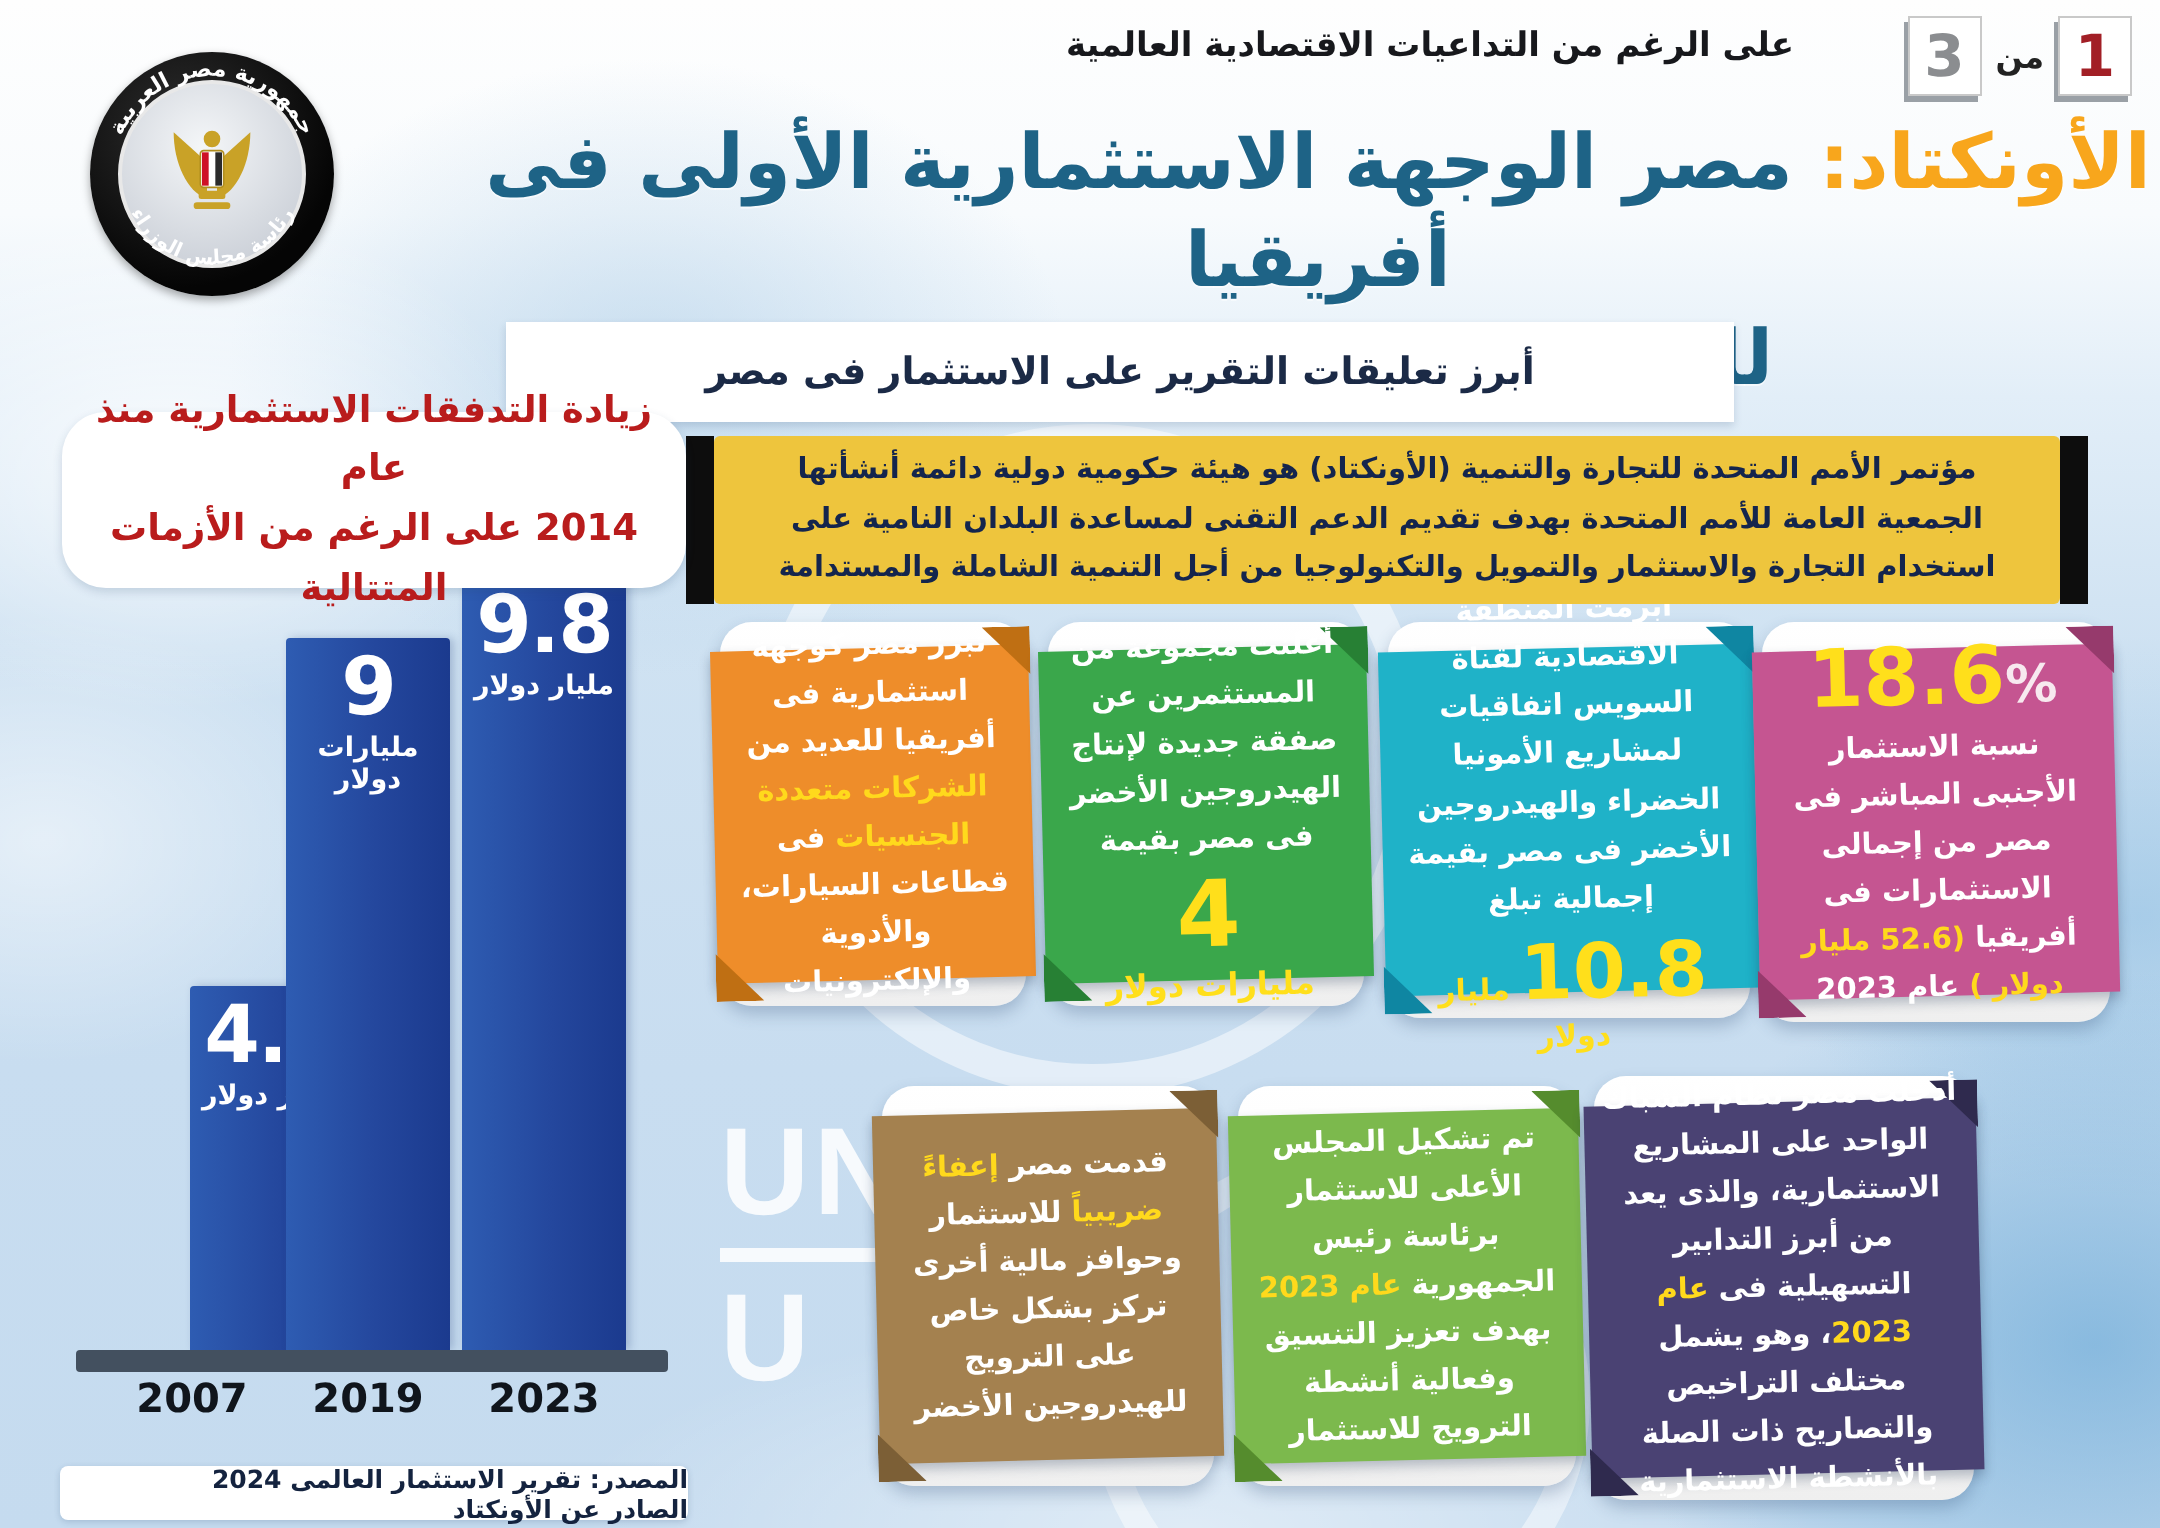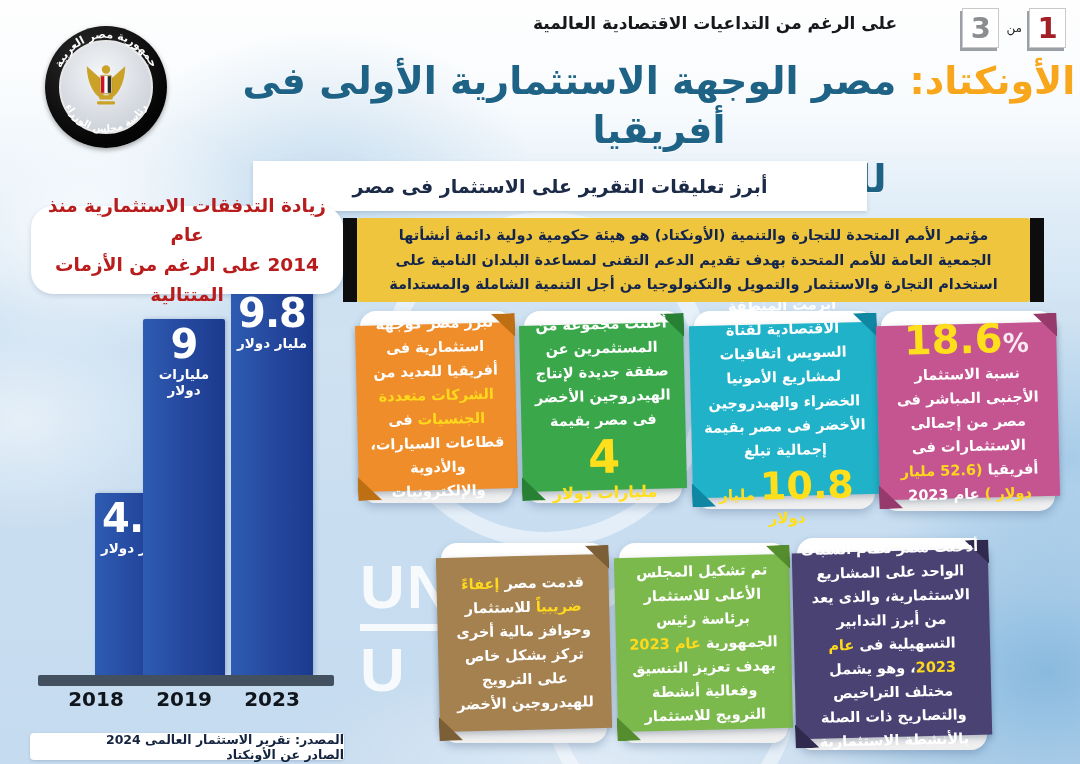--- a/index.html
+++ b/index.html
@@ -25,21 +25,21 @@
   
   #topline { top:13px; left:430px; width:570px; text-align:center; font-size:17px;
     font-weight:bold; color:#17181c; z-index:3; }
 
   #pageind { top:8px; right:14px; z-index:3; display:flex; flex-direction:row; align-items:center; gap:7px; direction:rtl; }
   .pi-box { width:37px; height:40px; background:#fff; border:1px solid #c9c9c9;
     box-shadow:-2px 3px 0 #9aa0a6; display:flex; align-items:center; justify-content:center;
     font-size:29px; font-weight:bold; }
   .pi-cur { color:#a21f26; }
   .pi-tot { color:#8b8d90; }
-  .pi-of { font-size:12px; font-weight:normal; color:#222; }
+  .pi-of { font-size:16px; font-weight:bold; color:#222; }
 
   #title { top:57px; left:240px; width:838px; text-align:center; direction:rtl; z-index:3;
     font-weight:bold; font-size:38px; line-height:49px; color:#1e6386;
     text-shadow:0 1px 0 rgba(255,255,255,.6); }
   #title .pre { color:#f8a61c; }
 
   #banner { top:161px; left:253px; width:614px; height:50px; background:#fff; z-index:3;
     box-shadow:0 2px 4px rgba(40,70,110,.18); display:flex; align-items:center; justify-content:center;
     font-size:19px; font-weight:bold; color:#1b2a46; direction:rtl; }
 
@@ -190,21 +190,21 @@
           <div class="v">9</div>
           <div class="u">مليارات دولار</div>
         </div>
         <div class="bar" style="left: 201px; height: 387px;">
           <div class="v">9.8</div>
           <div class="u">مليار دولار</div>
         </div>
       </div>
     <div id="baseline"></div>
     <div id="yearlbls">
-        <div class="yearlbl" style="left: 25px;">2018</div>
+        <div class="yearlbl" style="left: 25px;">2007</div>
         <div class="yearlbl" style="left: 113px;">2019</div>
         <div class="yearlbl" style="left: 201px;">2023</div>
       </div>
   </div>
   <div class="abs" id="source">المصدر: تقرير الاستثمار العالمى 2024 الصادر عن الأونكتاد</div>
 
   <div id="cards-root">
       <div class="card" style="left: 360px; top: 311px; width: 153px; height: 192px;">
         <div class="card-base"></div>
         <div class="sheet" style="background: rgb(238, 141, 42);">

